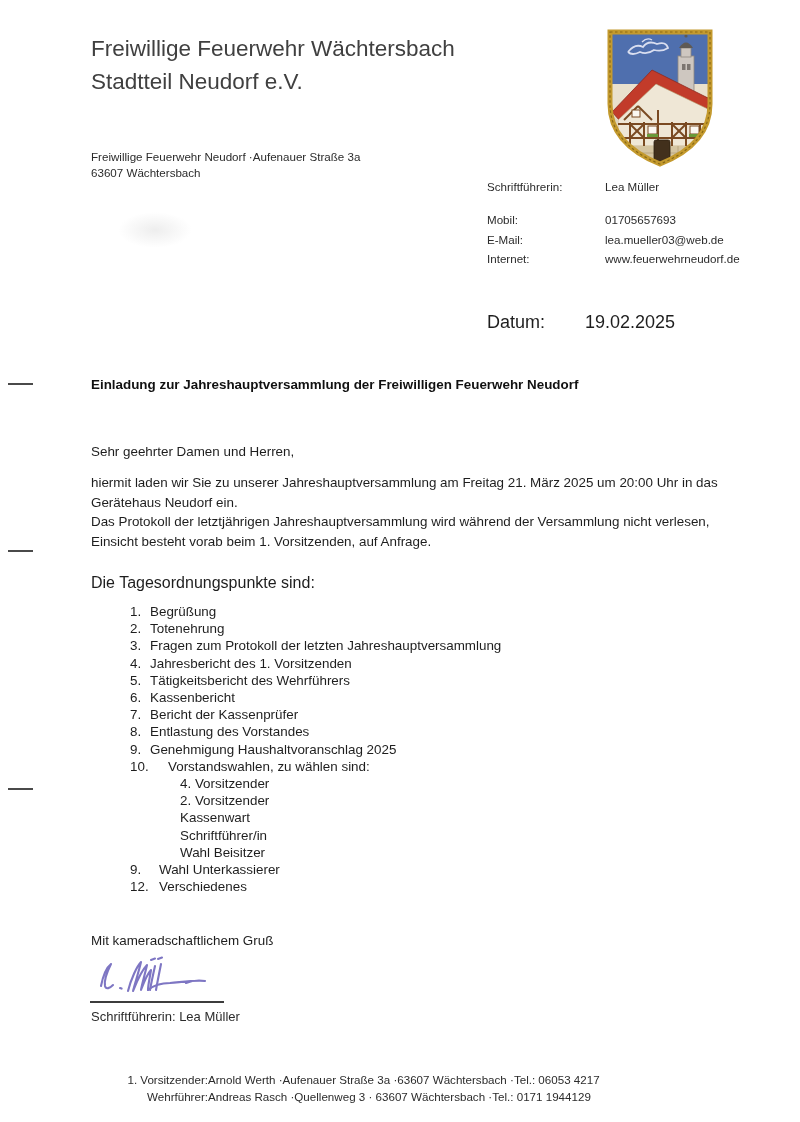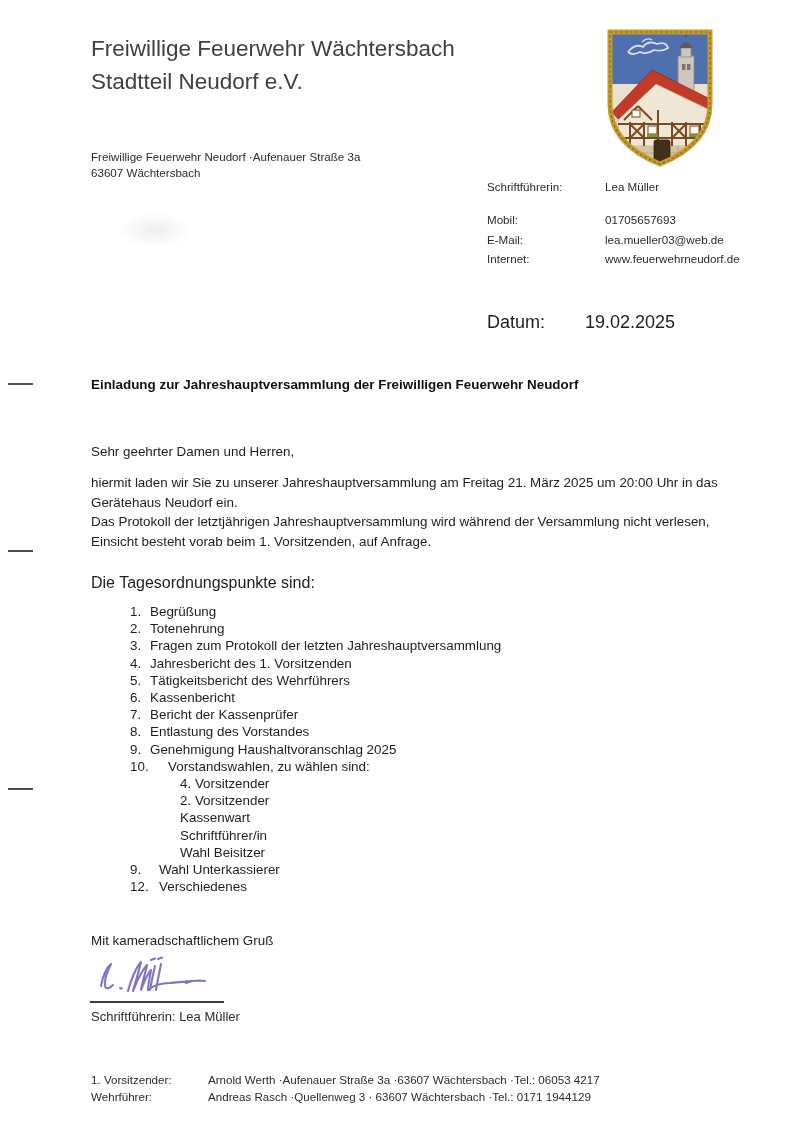--- a/index.html
+++ b/index.html
@@ -41,21 +41,21 @@
   .ar.n10 .num{width:38px;}
   .ar.n2 .num{width:29px;}
   .ar.sub{margin-left:50px;}
 
   .closing{left:91px;top:933px;font-size:13.4px;}
   .signature{left:94px;top:955px;width:135px;height:48px;}
   .sigline{left:90px;top:1001px;width:134px;height:1.6px;background:#3c3c3c;}
   .signame{left:91px;top:1009px;font-size:13px;color:#2b2b2b;}
 
   .footer{left:91px;top:1071px;font-size:11.6px;line-height:17px;color:#2b2b2b;}
-  .footer .frow{display:flex;}
+  .footer .frow{display:flex;text-align:right;}
   .footer .lbl{width:117px;flex:0 0 117px;}
 </style>
 </head>
 <body>
 
 <div class="page">
 
   <div class="abs foldmark fm1"></div>
   <div class="abs foldmark fm2"></div>
   <div class="abs foldmark fm3"></div>

